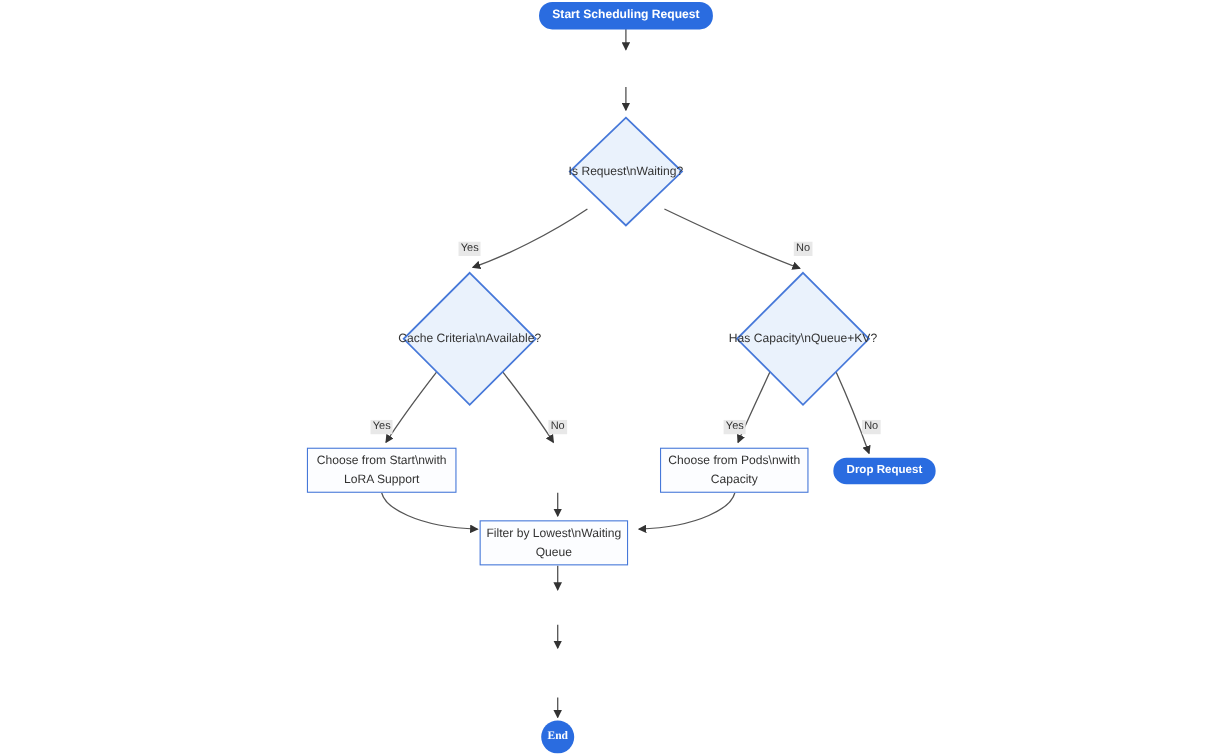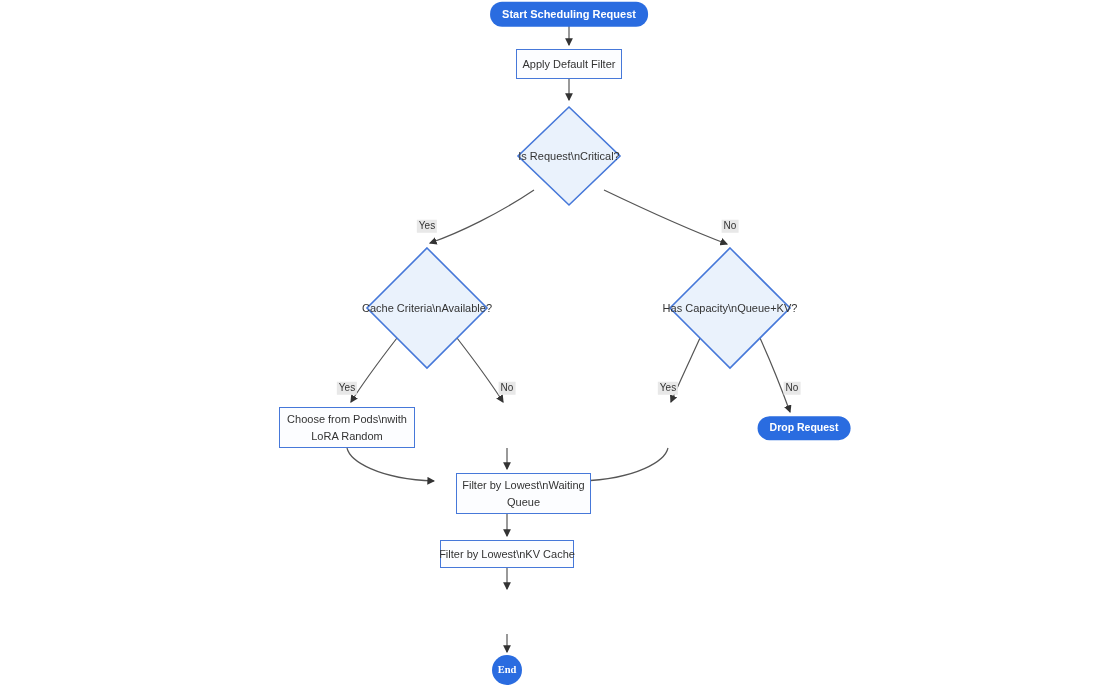--- a/index.html
+++ b/index.html
@@ -63,32 +63,31 @@
     <path class="edge" marker-end="url(#arrow)" d="M507,568 L507,589"></path>
     <path class="edge" marker-end="url(#arrow)" d="M507,634 L507,652"></path>
 
     <polygon class="diamond" points="569,107 620,156 569,205 518,156"></polygon>
     <polygon class="diamond" points="427,248 487,308 427,368 367,308"></polygon>
     <polygon class="diamond" points="730,248 790,308 730,368 670,308"></polygon>
   </svg>
 
   <div class="node pill-node" style="left:569px;top:14px;">Start Scheduling Request</div>
 
-  <div class="node rect-node" style="left:516px;top:49px;width:106px;height:30px;">Apply Default Filter</div>
 
-  <div class="diamond-label" style="left:569px;top:156px;">Is Request\nCritical?</div>
+  <div class="diamond-label" style="left:569px;top:156px;">Is Request\nWaiting?</div>
   <div class="diamond-label" style="left:427px;top:308px;">Cache Criteria\nAvailable?</div>
   <div class="diamond-label" style="left:730px;top:308px;text-align:center;">Has Capacity\nQueue+KV?</div>
 
-  <div class="node rect-node" style="left:279px;top:407px;width:136px;height:41px;">Choose from Pods\nwith LoRA Random</div>
+  <div class="node rect-node" style="left:279px;top:407px;width:136px;height:41px;">Choose from Start\nwith LoRA Support</div>
+  <div class="node rect-node" style="left:600px;top:407px;width:135px;height:41px;">Choose from Pods\nwith Capacity</div>
 
   <div class="node pill-node" style="left:804px;top:428px;font-size:10.5px;">Drop Request</div>
 
-  <div class="node rect-node" style="left:456px;top:473px;width:135px;height:41px;">Filter by Lowest\nWaiting Queue</div>
-  <div class="node rect-node nowrap" style="left:440px;top:540px;width:134px;height:28px;">Filter by Lowest\nKV Cache</div>
+  <div class="node rect-node" style="left:436px;top:473px;width:135px;height:41px;">Filter by Lowest\nWaiting Queue</div>
 
   <div class="node circle-node" style="left:507px;top:670px;font-family:Liberation Serif, serif;">End</div>
 
   <span class="edge-label" style="left:427px;top:226px;">Yes</span>
   <span class="edge-label" style="left:730px;top:226px;">No</span>
   <span class="edge-label" style="left:347px;top:388px;">Yes</span>
   <span class="edge-label" style="left:507px;top:388px;">No</span>
   <span class="edge-label" style="left:668px;top:388px;">Yes</span>
   <span class="edge-label" style="left:792px;top:388px;">No</span>
 

